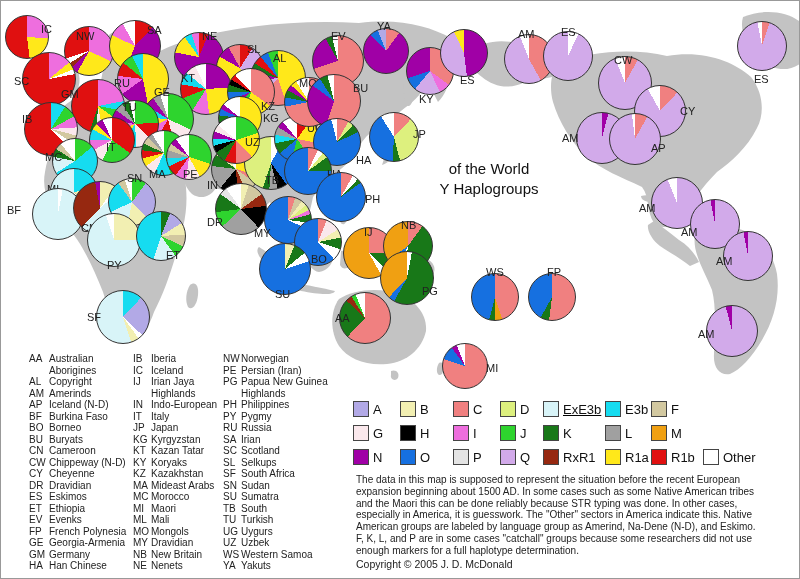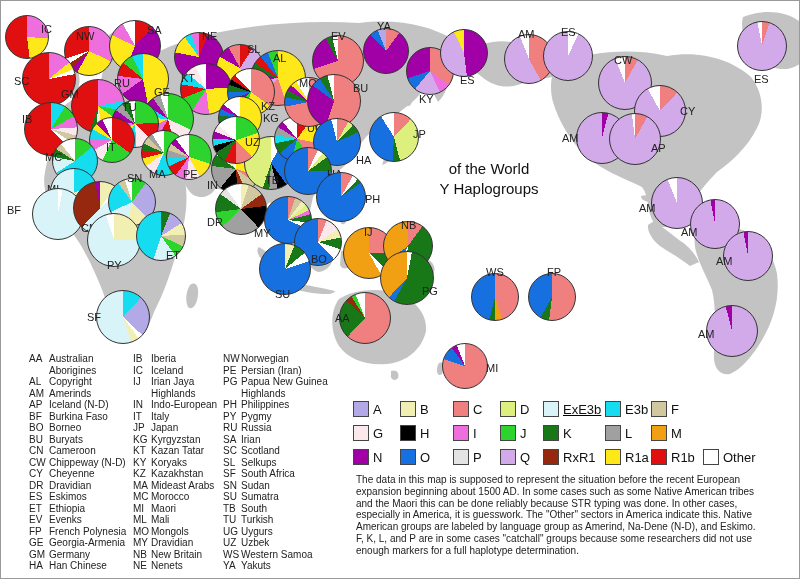--- a/index.html
+++ b/index.html
@@ -499,13 +499,14 @@
         <span class="abbr-code">WS</span>
         <span class="abbr-name">Western Samoa</span>
       </div>
       <div class="abbr-row">
         <span class="abbr-code">YA</span>
         <span class="abbr-name">Yakuts</span>
       </div>
     </div>
 
   <div class="notes">The data in this map is supposed to represent the situation before the recent European expansion beginning about 1500 AD. In some cases such as some Native American tribes and the Maori this can be done reliably because STR typing was done. In other cases, especially in America, it is guesswork. The "Other" sectors in America indicate this. Native American groups are labeled by language group as Amerind, Na-Dene (N-D), and Eskimo.  F, K, L, and P are in some cases "catchall" groups because some researchers did not use enough markers for a full haplotype determination.</div>
+  <div class="copyright">Copyright © 2005 J. D. McDonald</div>
 </div>
 
 </body></html>

